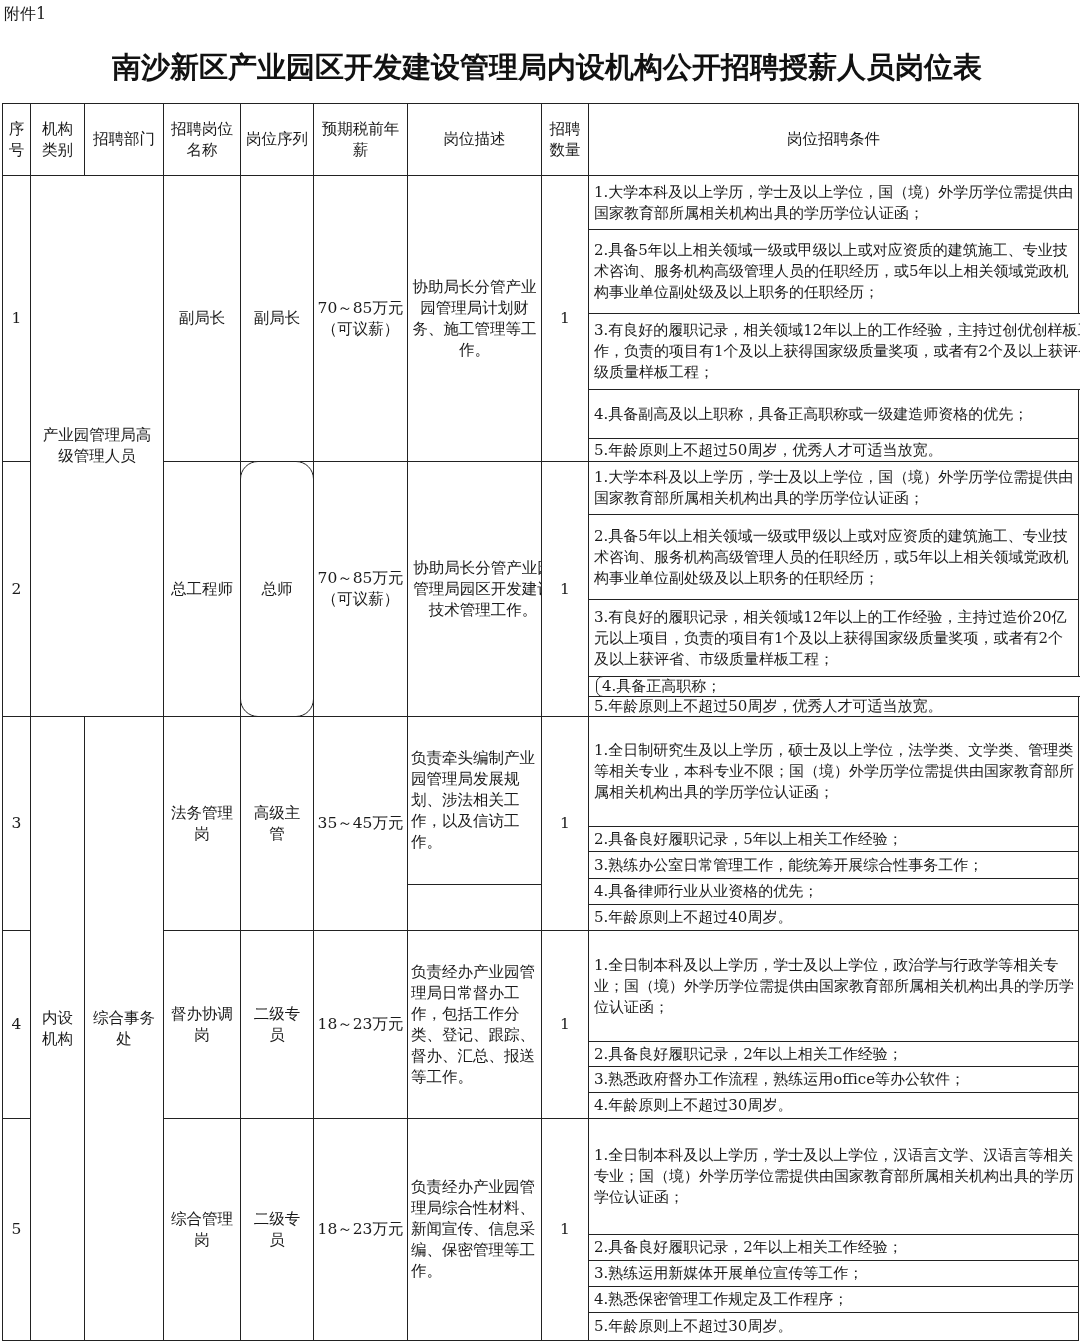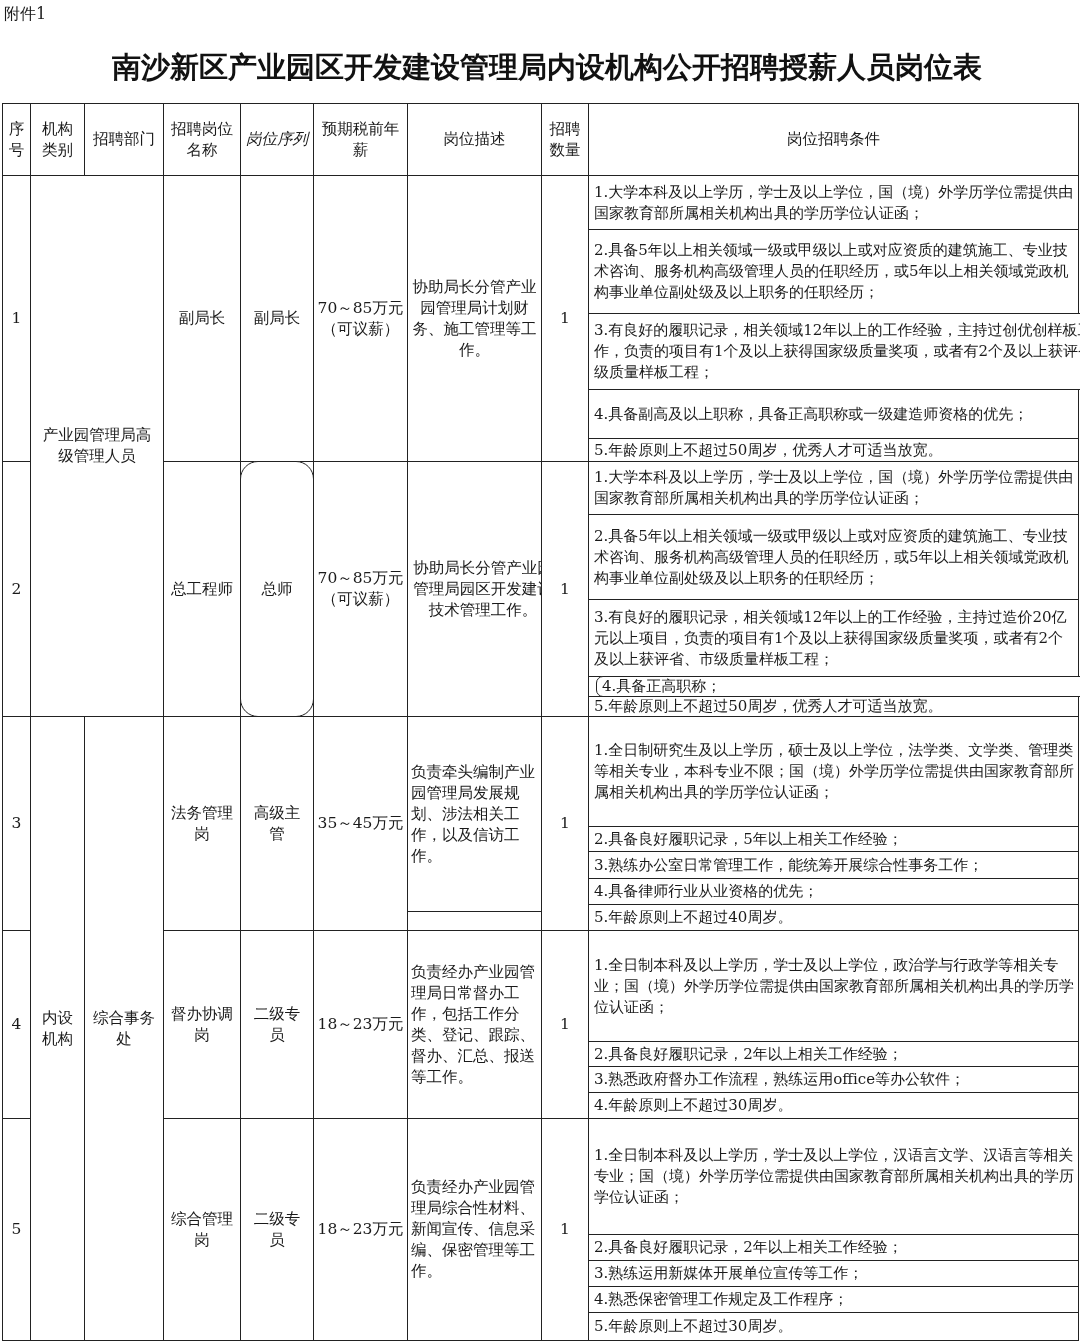--- a/index.html
+++ b/index.html
@@ -22,21 +22,21 @@
 
 <div class="attach">附件1</div>
 <div class="title">南沙新区产业园区开发建设管理局内设机构公开招聘授薪人员岗位表</div>
 
 <div>
 
   <div class="cell hdr" style="left:2px;top:103px;width:29px;height:73px;padding:0 3px;">序号</div>
   <div class="cell hdr" style="left:30px;top:103px;width:55px;height:73px;padding:0 8px;">机构类别</div>
   <div class="cell hdr" style="left:84px;top:103px;width:80px;height:73px;">招聘部门</div>
   <div class="cell hdr" style="left:163px;top:103px;width:78px;height:73px;padding:0 4px;">招聘岗位名称</div>
-  <div class="cell hdr" style="left:240px;top:103px;width:74px;height:73px;padding:0 3px;font-style:italic;">岗位序列</div>
+  <div class="cell hdr" style="left:240px;top:103px;width:74px;height:73px;padding:0 3px;">岗位序列</div>
   <div class="cell hdr" style="left:313px;top:103px;width:95px;height:73px;padding:0 3px;">预期税前年薪</div>
   <div class="cell hdr" style="left:407px;top:103px;width:135px;height:73px;">岗位描述</div>
   <div class="cell hdr" style="left:541px;top:103px;width:48px;height:73px;padding:0 6px;">招聘数量</div>
   <div class="cell hdr" style="left:588px;top:103px;width:491px;height:73px;">岗位招聘条件</div>
 
   <div class="cell" style="left:30px;top:175px;width:134px;height:542px;padding:0 6px;">产业园管理局高级管理人员</div>
 
   <div class="cell" style="left:30px;top:716px;width:55px;height:625px;padding:0 10px;">内设机构</div>
   <div class="cell" style="left:84px;top:716px;width:80px;height:625px;padding:0 6px;">综合事务处</div>
 
@@ -61,21 +61,21 @@
   <div class="cond" style="left:588px;top:461px;width:491px;height:54px;">1.大学本科及以上学历，学士及以上学位，国（境）外学历学位需提供由国家教育部所属相关机构出具的学历学位认证函；</div>
   <div class="cond" style="left:588px;top:514px;width:491px;height:86px;">2.具备5年以上相关领域一级或甲级以上或对应资质的建筑施工、专业技术咨询、服务机构高级管理人员的任职经历，或5年以上相关领域党政机构事业单位副处级及以上职务的任职经历；</div>
   <div class="cond" style="left:588px;top:599px;width:491px;height:78px;">3.有良好的履职记录，相关领域12年以上的工作经验，主持过造价20亿元以上项目，负责的项目有1个及以上获得国家级质量奖项，或者有2个及以上获评省、市级质量样板工程；</div>
   <div class="cond" style="left:596px;top:676px;width:491px;height:21px;border-radius:7px;">4.具备正高职称；</div>
   <div class="cond" style="left:588px;top:696px;width:491px;height:21px;">5.年龄原则上不超过50周岁，优秀人才可适当放宽。</div>
 
   <div class="cell" style="left:2px;top:716px;width:29px;height:215px;">3</div>
   <div class="cell" style="left:163px;top:716px;width:78px;height:215px;padding:0 4px;">法务管理岗</div>
   <div class="cell" style="left:240px;top:716px;width:74px;height:215px;padding:0 6px;">高级主管</div>
   <div class="cell" style="left:313px;top:716px;width:95px;height:215px;padding:0 1px;">35～45万元</div>
-  <div class="cell left" style="left:407px;top:716px;width:135px;height:196px;padding:16px 3px;">负责牵头编制产业园管理局发展规划、涉法相关工作，以及信访工作。</div>
+  <div class="cell left" style="left:407px;top:716px;width:135px;height:169px;padding:16px 3px;">负责牵头编制产业园管理局发展规划、涉法相关工作，以及信访工作。</div>
   <div class="cell" style="left:541px;top:716px;width:48px;height:215px;">1</div>
   <div class="cond" style="left:588px;top:716px;width:491px;height:111px;">1.全日制研究生及以上学历，硕士及以上学位，法学类、文学类、管理类等相关专业，本科专业不限；国（境）外学历学位需提供由国家教育部所属相关机构出具的学历学位认证函；</div>
   <div class="cond" style="left:588px;top:826px;width:491px;height:26px;">2.具备良好履职记录，5年以上相关工作经验；</div>
   <div class="cond" style="left:588px;top:851px;width:491px;height:28px;">3.熟练办公室日常管理工作，能统筹开展综合性事务工作；</div>
   <div class="cond" style="left:588px;top:878px;width:491px;height:27px;">4.具备律师行业从业资格的优先；</div>
   <div class="cond" style="left:588px;top:904px;width:491px;height:27px;">5.年龄原则上不超过40周岁。</div>
 
   <div class="cell" style="left:2px;top:930px;width:29px;height:189px;">4</div>
   <div class="cell" style="left:163px;top:930px;width:78px;height:189px;padding:0 4px;">督办协调岗</div>
   <div class="cell" style="left:240px;top:930px;width:74px;height:189px;padding:0 6px;">二级专员</div>

